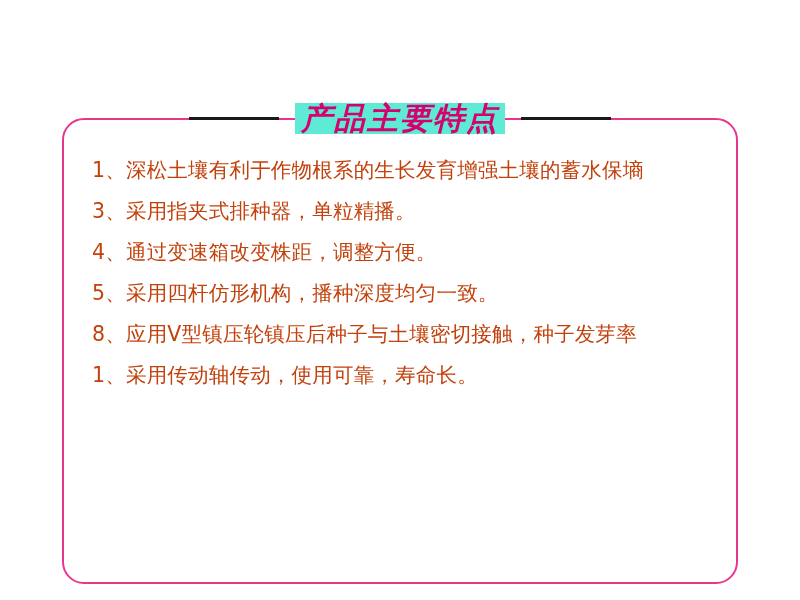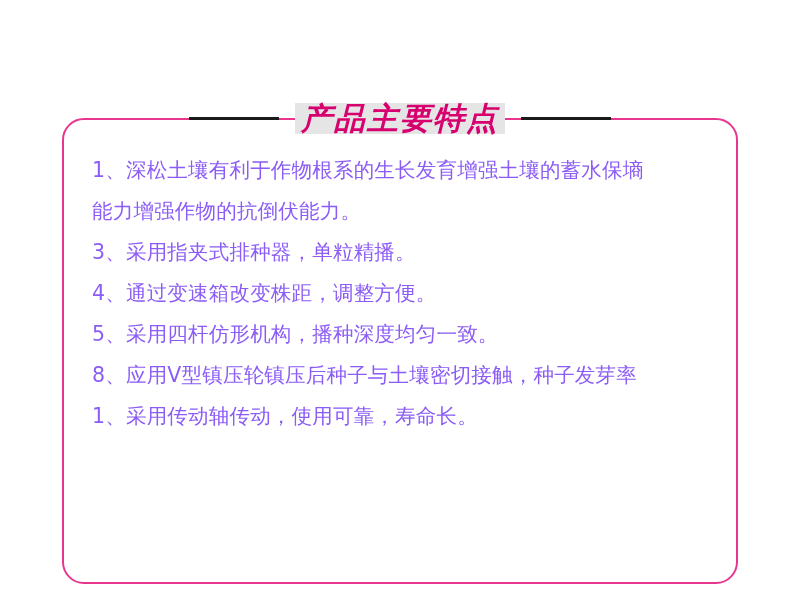--- a/index.html
+++ b/index.html
@@ -49,30 +49,30 @@
   .rule-left { width: 90px; }
   .rule-right { width: 90px; }
   .title {
     font-family: "DejaVu Serif", "Liberation Serif", serif;
     font-size: 31px;
     font-weight: bold;
     font-style: italic;
     color: #d6006e;
     letter-spacing: 2px;
     white-space: nowrap;
-    background: #e5e5e5;
+    background: #5eead4;
     padding: 0 6px;
     line-height: 1;
   }
   .body-text {
     position: absolute;
     left: 92px;
     top: 150px;
     width: 648px;
-    color: #8b5cf6;
+    color: #c2410c;
     font-family: "DejaVu Sans", "Liberation Sans", sans-serif;
     font-size: 20.5px;
     line-height: 41px;
     letter-spacing: 0.2px;
   }
   .line {
     white-space: pre-wrap;
   }
 </style>
 </head>
@@ -83,21 +83,20 @@
   <div class="panel"></div>
 
   <div class="title-wrap">
     <div class="rule rule-left"></div>
     <div class="title">产品主要特点</div>
     <div class="rule rule-right"></div>
   </div>
 
   <div class="body-text">
     <div class="line">1、深松土壤有利于作物根系的生长发育增强土壤的蓄水保墒</div>
-    <div class="line">能力增强作物的抗倒伏能力。</div>
     <div class="line">3、采用指夹式排种器，单粒精播。</div>
     <div class="line">4、通过变速箱改变株距，调整方便。</div>
     <div class="line">5、采用四杆仿形机构，播种深度均匀一致。</div>
     <div class="line">8、应用V型镇压轮镇压后种子与土壤密切接触，种子发芽率</div>
     <div class="line">1、采用传动轴传动，使用可靠，寿命长。</div>
   </div>
 
 </div>
 
 </body></html>

